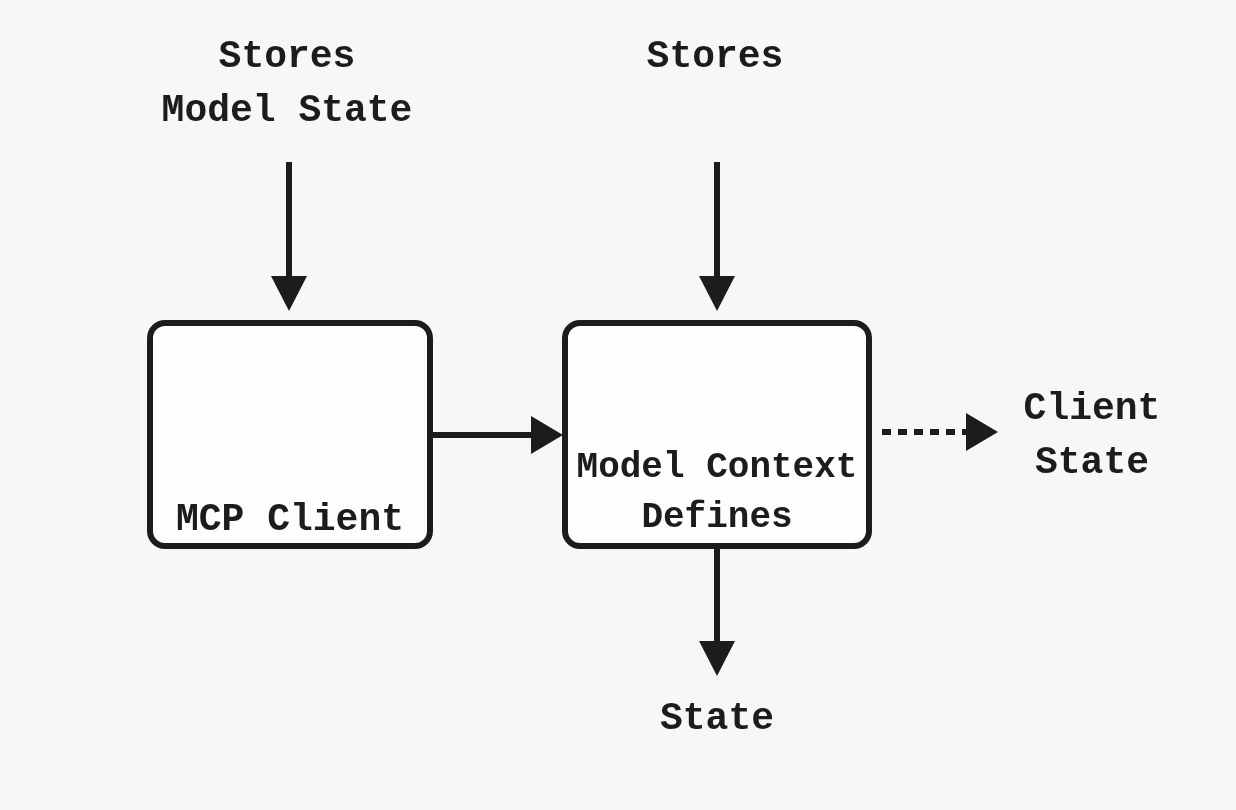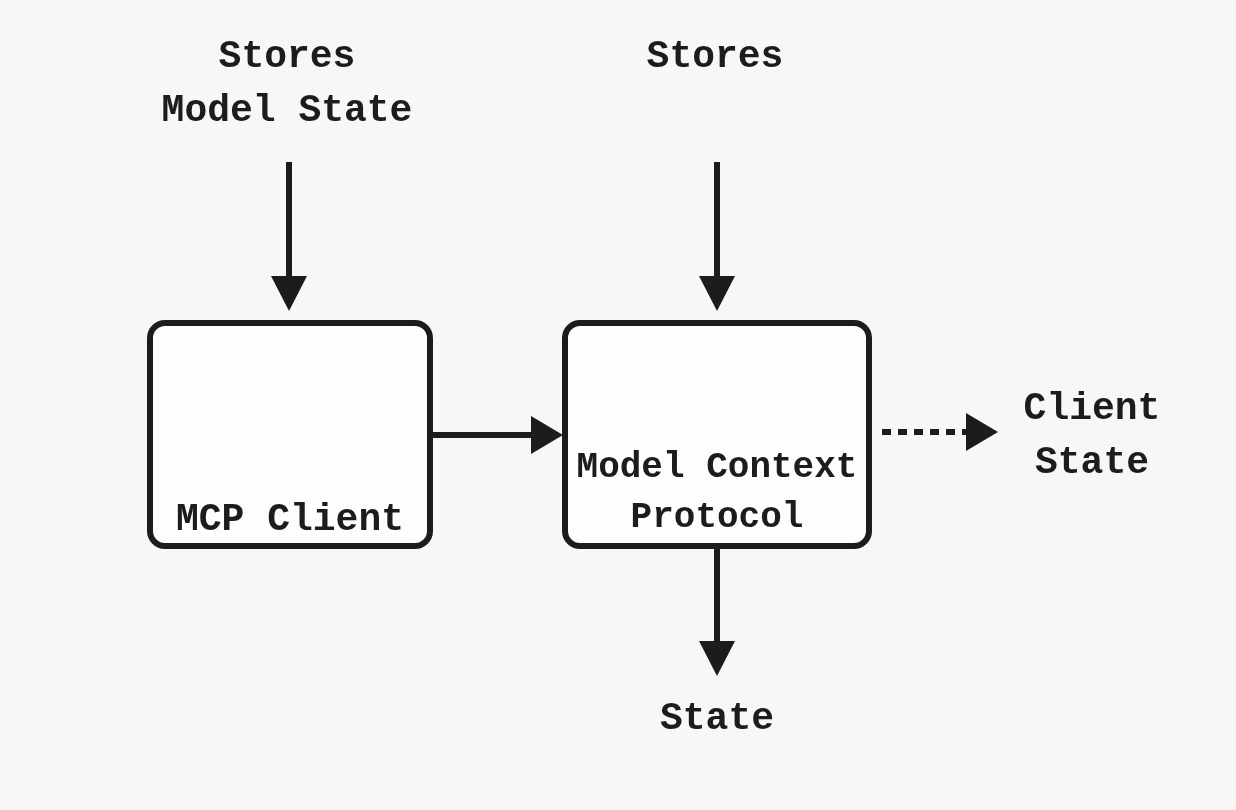--- a/index.html
+++ b/index.html
@@ -82,21 +82,21 @@
     <div class="vline" style="left:714px;top:162px;height:114px;"></div>
     <div class="head-down" style="left:699px;top:276px;"></div>
   </div>
 
   <div class="node node-single" style="left:147px;top:320px;width:286px;height:229px;">
     <span class="line">MCP Client</span>
   </div>
 
   <div class="node node-multi" style="left:562px;top:320px;width:310px;height:229px;">
     <span class="line">Model Context</span>
-    <span class="line">Protocol</span>
+    <span class="line">Defines</span>
   </div>
 
   <div>
     <div class="hline" style="left:433px;top:432px;width:98px;"></div>
     <div class="head-right" style="left:531px;top:416px;"></div>
   </div>
 
   <div>
     <div class="hline-dotted" style="left:882px;top:429px;width:84px;"></div>
     <div class="head-right" style="left:966px;top:413px;"></div>

